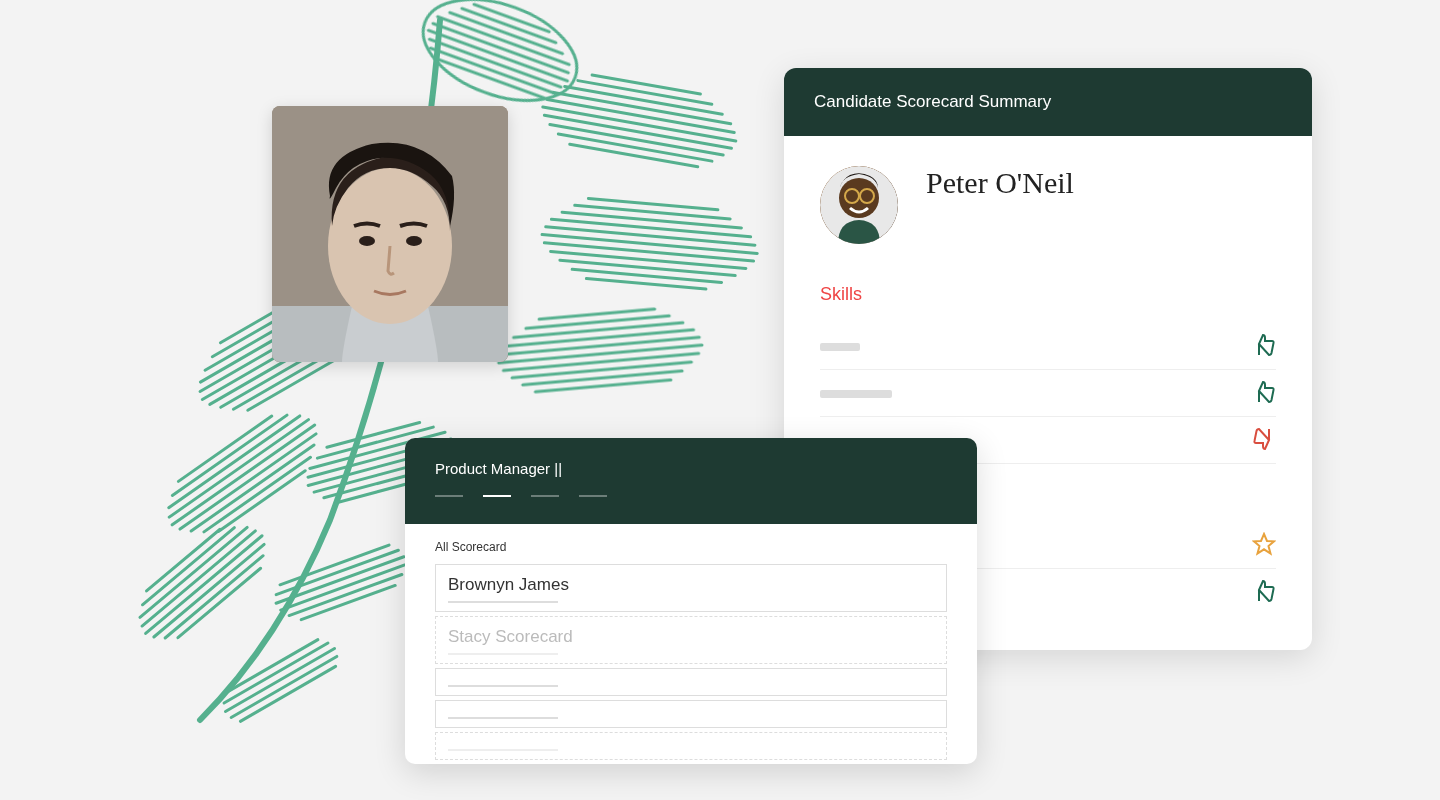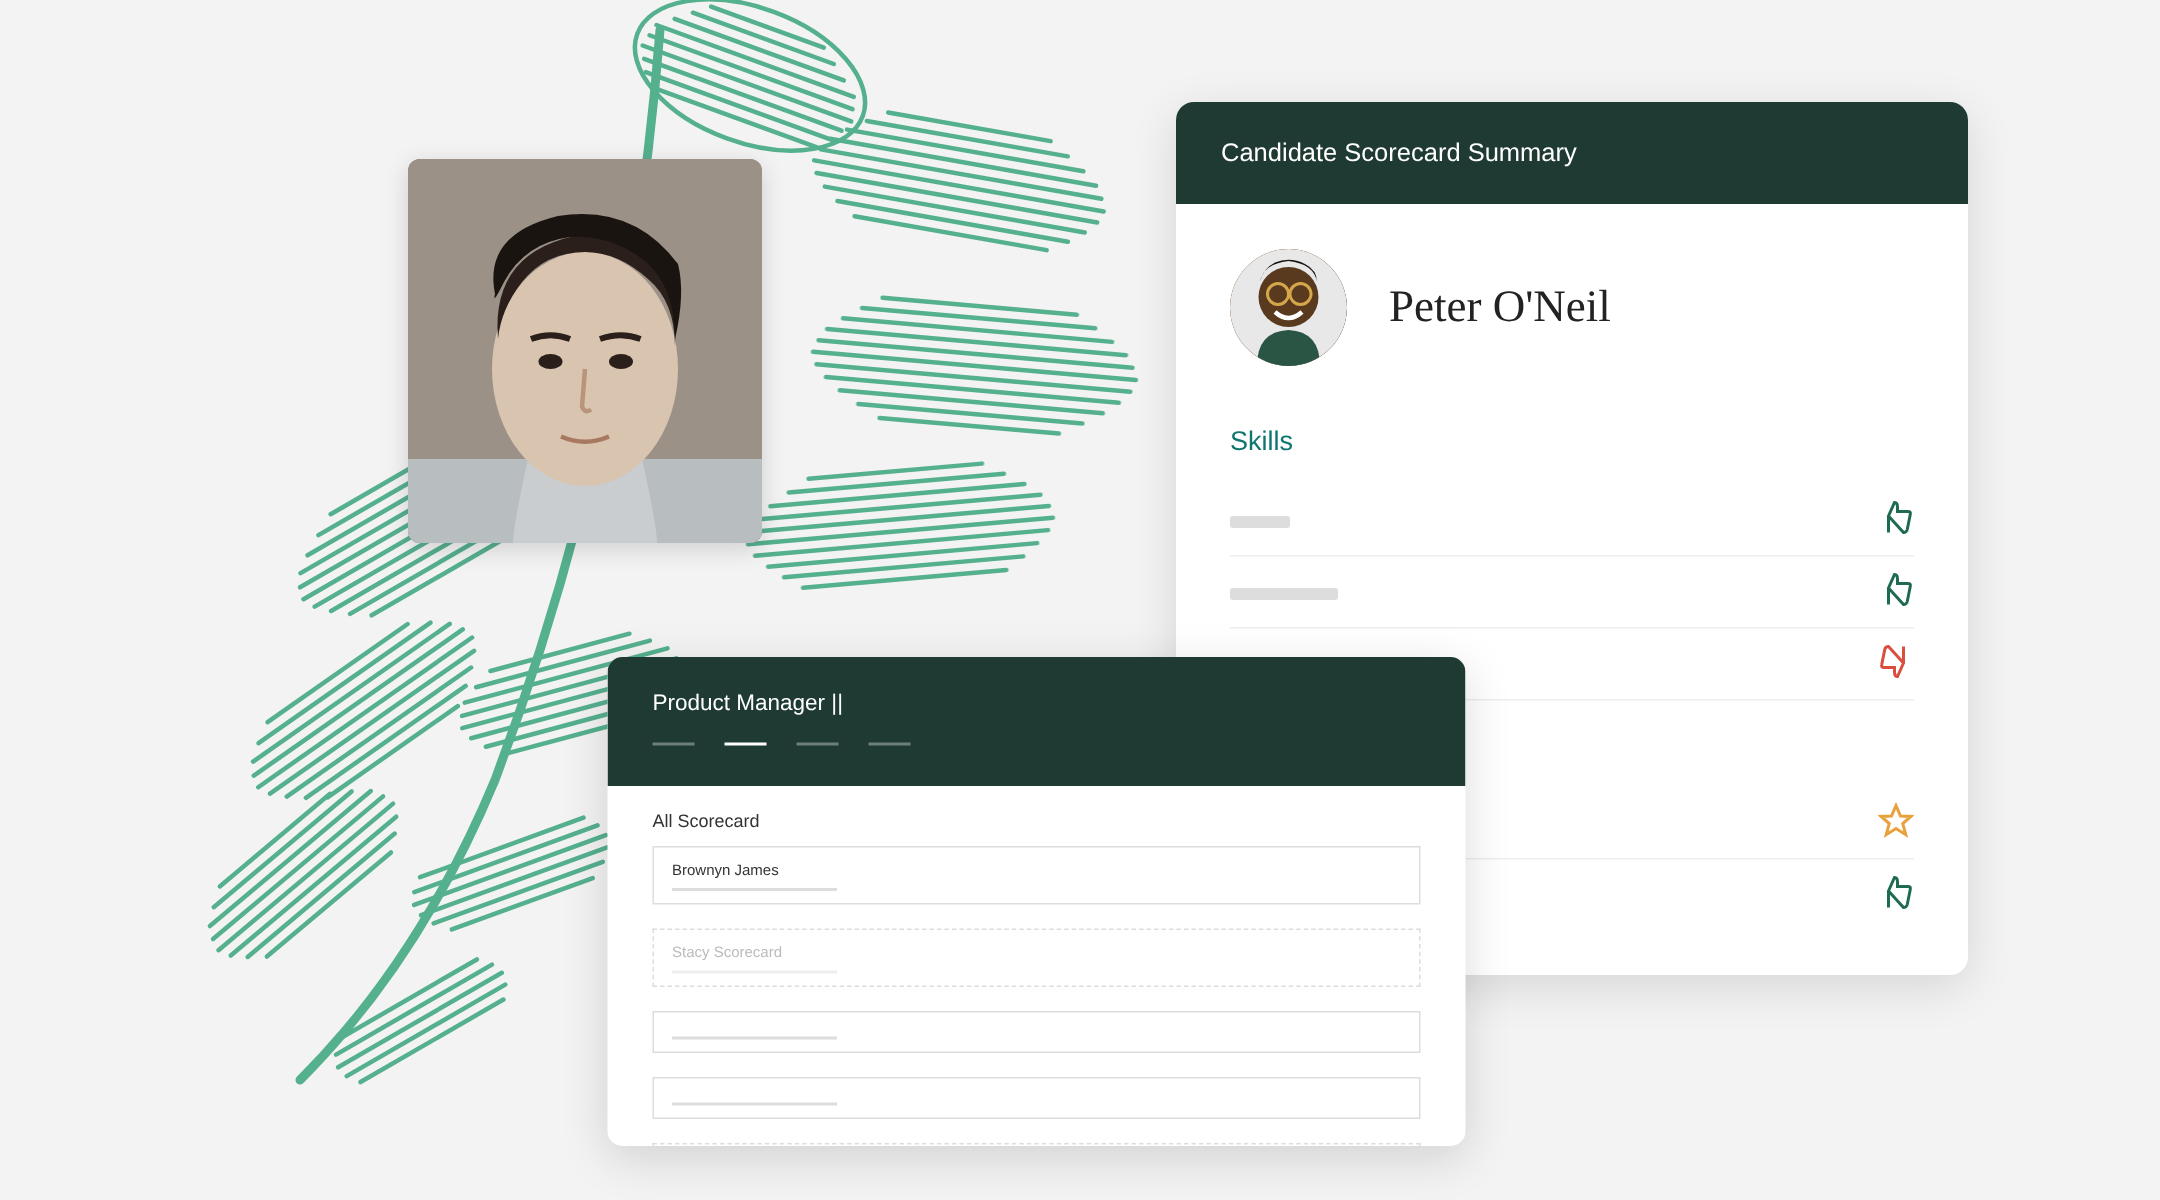--- a/index.html
+++ b/index.html
@@ -44,35 +44,35 @@
       overflow: hidden;
     }
     .scorecard-header {
       background: #1e3a32;
       color: #fff;
       padding: 24px 30px;
       font-size: 17px;
       font-weight: 400;
     }
     .scorecard-body { padding: 30px 36px 0 36px; }
-    .candidate-row { display: flex; align-items: center; gap: 28px; margin-bottom: 40px; }
+    .candidate-row { display: flex; align-items: flex-start; gap: 28px; margin-bottom: 40px; }
     .avatar {
       width: 78px; height: 78px; border-radius: 50%;
       background: linear-gradient(135deg, #8b5a2b 0%, #3d2817 100%);
       position: relative;
       overflow: hidden;
     }
     .avatar svg { width: 100%; height: 100%; }
     .candidate-name {
       font-family: Georgia, 'Times New Roman', serif;
       font-size: 30px;
       color: #222;
       font-weight: 400;
     }
-    .skills-label { font-size: 18px; color: #0f766e; margin-bottom: 18px; }
+    .skills-label { font-size: 18px; color: #ef4444; margin-bottom: 18px; }
     .skill-row {
       display: flex;
       align-items: center;
       justify-content: space-between;
       border-bottom: 1px solid #eee;
       padding: 10px 0 8px 0;
       min-height: 40px;
     }
     .skill-row:last-child { border-bottom: none; }
     .skill-placeholder {
@@ -108,22 +108,22 @@
     .job-tab {
       width: 28px; height: 2px;
       background: rgba(255,255,255,0.35);
     }
     .job-tab.active { background: #fff; }
     .job-body { padding: 16px 30px; }
     .all-candidates-label { font-size: 12px; color: #333; margin-bottom: 10px; }
     .cand-row {
       border: 1px solid #ddd;
       padding: 10px 12px 8px 12px;
-      margin-bottom: 16px;
-      font-size: 10px;
+      margin-bottom: 4px;
+      font-size: 17px;
       color: #333;
     }
     .cand-row.inactive {
       border: 1px dashed #ddd;
       color: #bbb;
     }
     .cand-underline {
       height: 2px;
       background: #ddd;
       width: 110px;

